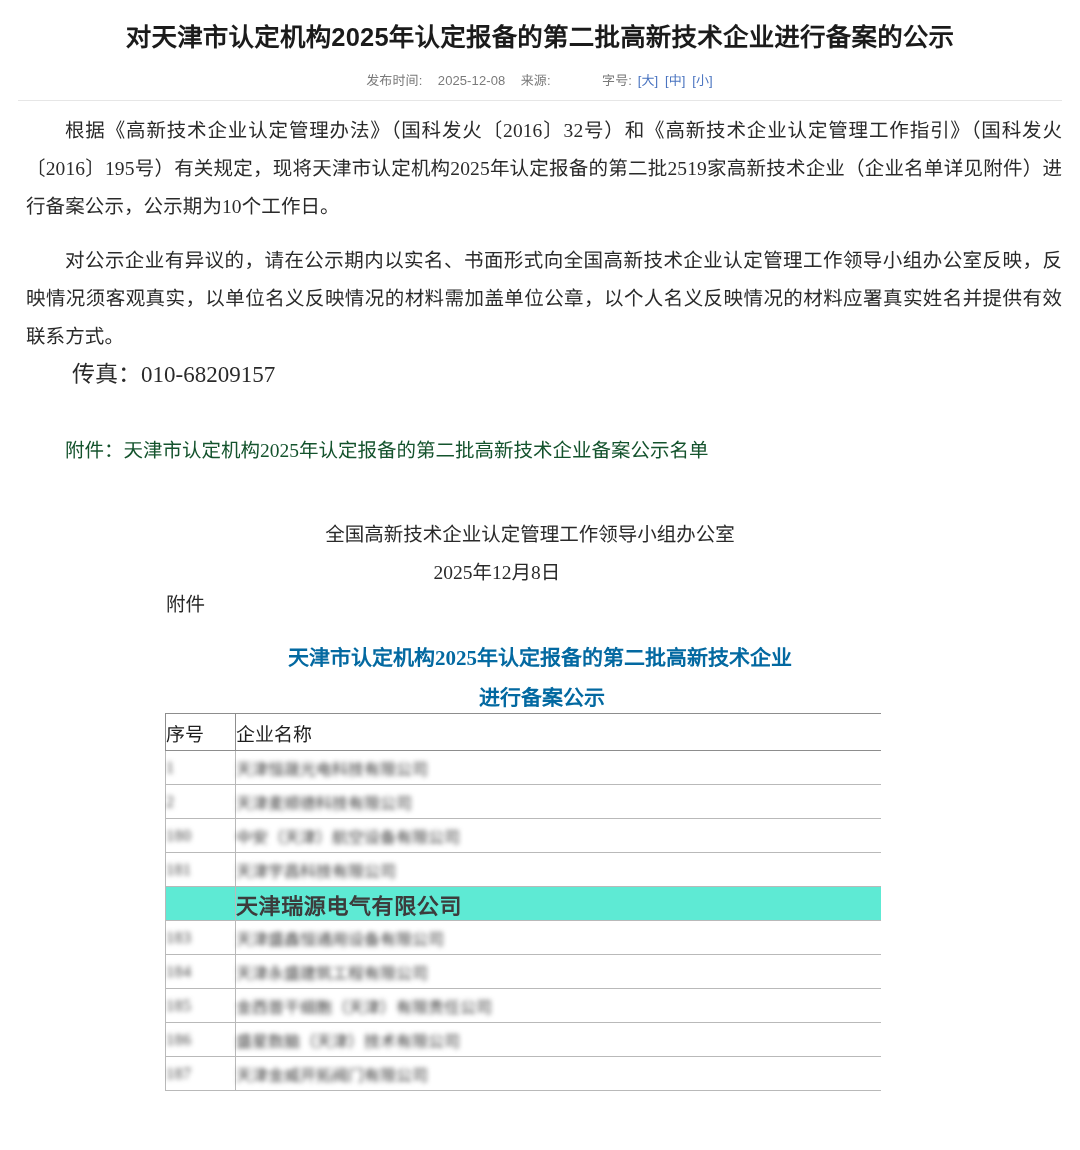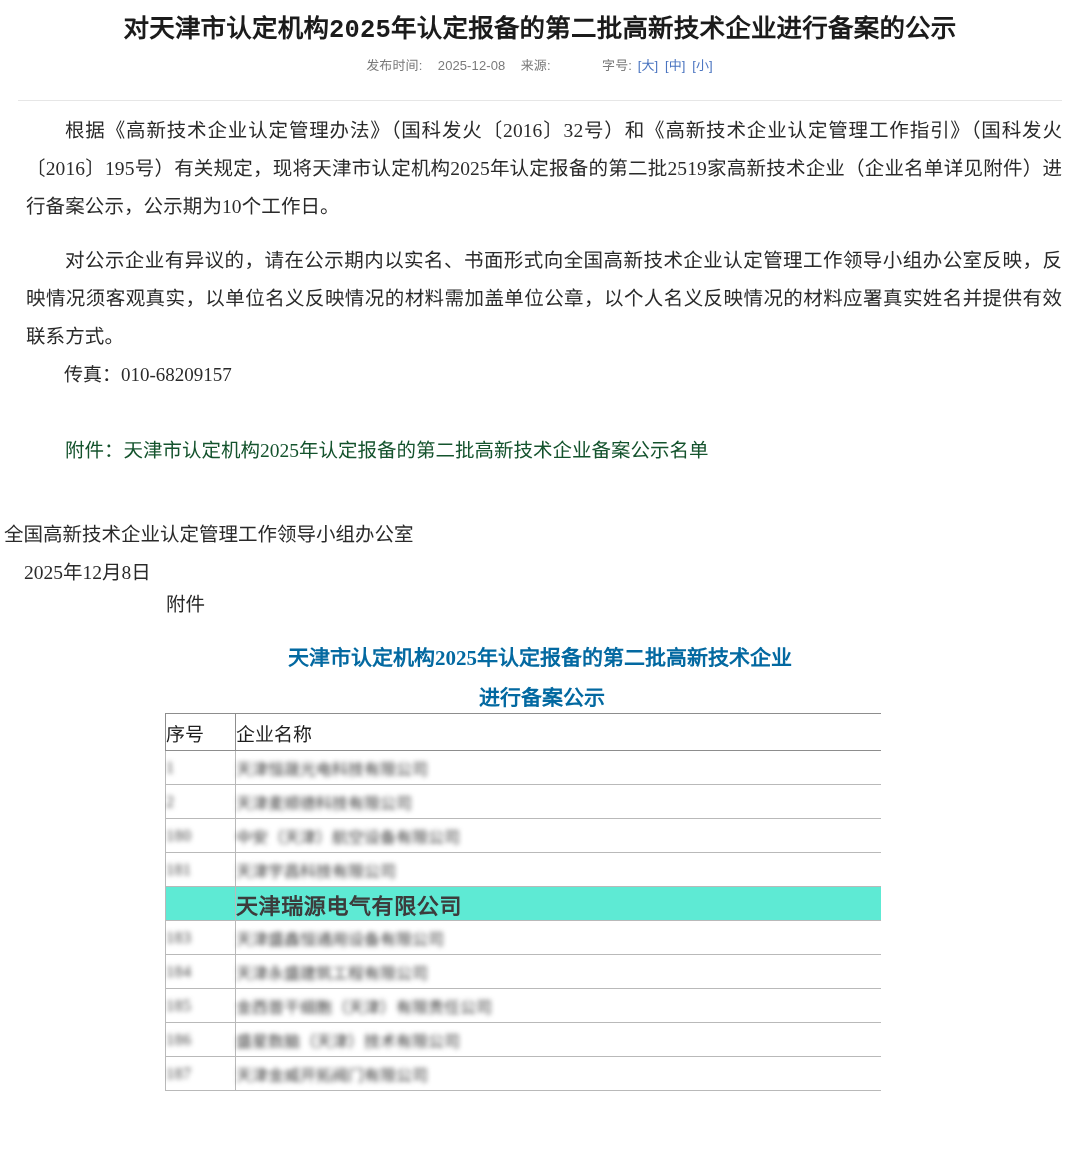--- a/index.html
+++ b/index.html
@@ -21,32 +21,32 @@
   .page {
     width: 1080px;
     height: 1150px;
     position: relative;
     box-sizing: border-box;
   }
 
   
   .doc-title {
     margin: 0;
-    padding-top: 15px;
+    padding-top: 22px;
     text-align: center;
-    font-family: Liberation Mono, monospace;
+    font-family: Liberation Sans, sans-serif;
     font-size: 25.5px;
     font-weight: bold;
     letter-spacing: 0.2px;
     color: #1b1b1b;
     line-height: 1.25;
   }
 
   .meta-line {
-    margin-top: 8px;
+    margin-top: 16px;
     text-align: center;
     font-family: "Liberation Sans", "DejaVu Sans", sans-serif;
     font-size: 13px;
     color: #7a7a7a;
     letter-spacing: 0.1px;
   }
   .meta-line .meta-seg { display: inline; }
   .meta-gap-1 { display: inline-block; width: 44px; }
   .meta-gap-2 { display: inline-block; width: 8px; }
   .size-links { color: #7a7a7a; }
@@ -81,37 +81,37 @@
     text-align: justify;
     text-justify: inter-ideograph;
     text-indent: 2em;
     color: #2a2a2a;
     letter-spacing: 0.1px;
   }
   .para + .para { margin-top: 16px; }
 
   .para-fax {
     margin: 0 22px;
-    font-size: 19px;
+    font-size: 23px;
     line-height: 38px;
     text-indent: 2em;
     color: #2a2a2a;
   }
 
   .para-attach {
     margin: 38px 22px 0 22px;
     font-size: 19.5px;
     line-height: 38px;
     text-indent: 2em;
     color: #14532d;
   }
 
   .sign-block {
     margin: 46px 28px 0 0;
-    text-align: left;
+    text-align: center;
     font-size: 19.5px;
     line-height: 38px;
     color: #2a2a2a;
   }
   .sign-org { display: block; }
   .sign-date {
     display: block;
     margin-right: 86px;
     padding-left: 20px;
   }

